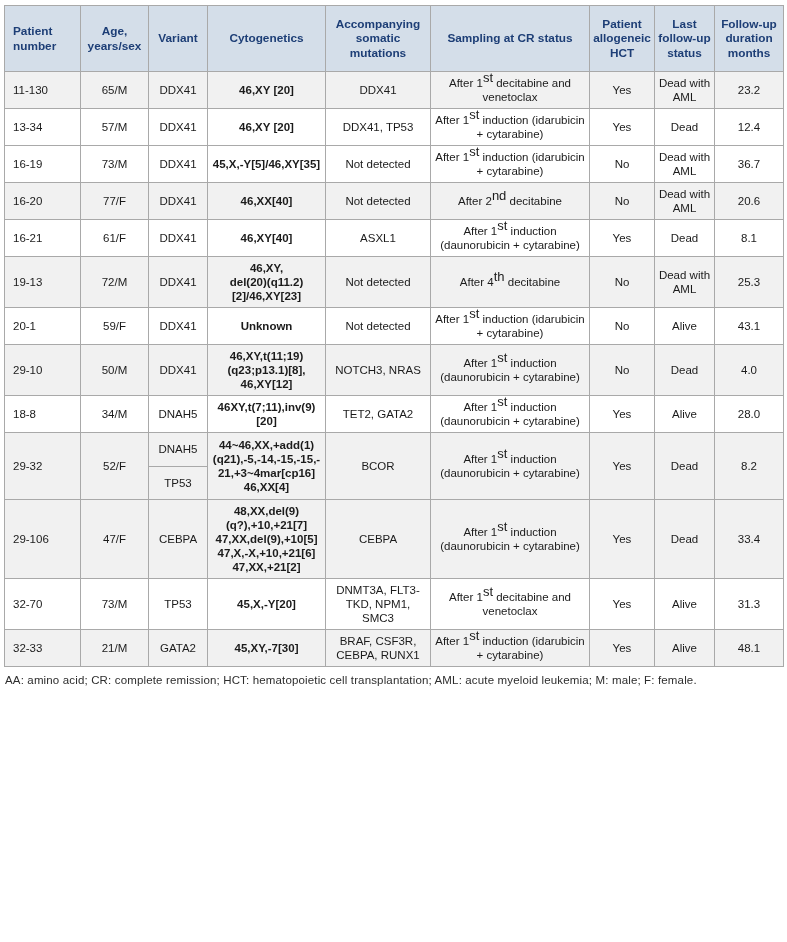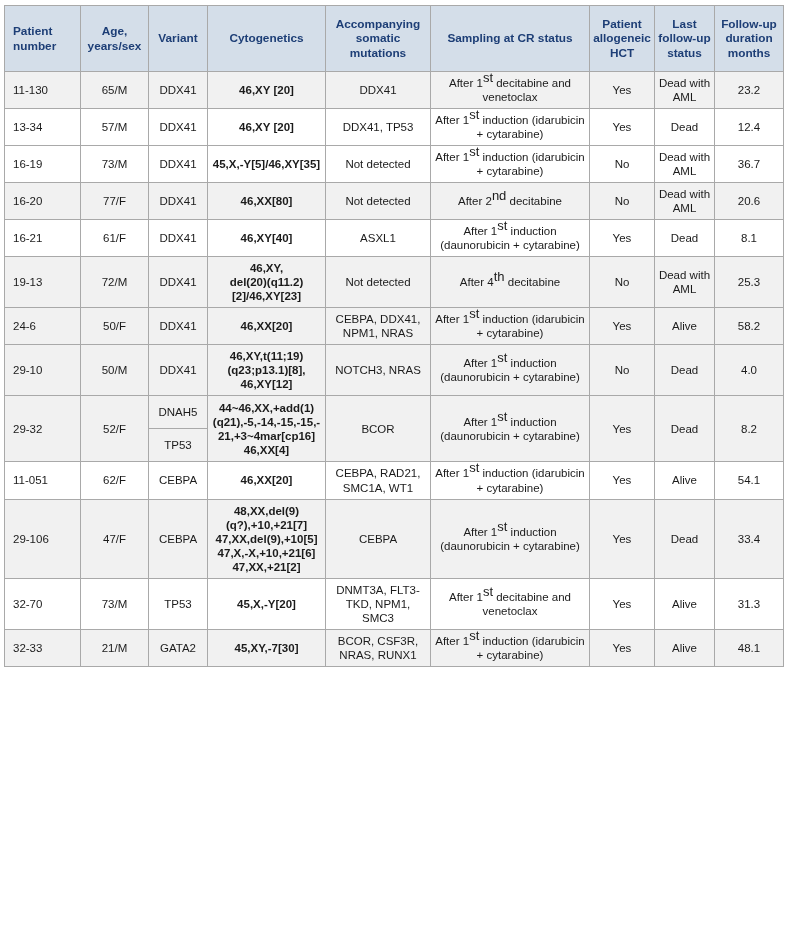--- a/index.html
+++ b/index.html
@@ -111,21 +111,21 @@
     <td class="mutations noitalic">Not detected</td>
     <td><span>After 1</span><sup>st</sup><span> induction (idarubicin + cytarabine)</span></td>
     <td>No</td>
     <td>Dead with AML</td>
     <td>36.7</td>
   </tr>
         <tr class="alt">
     <td class="col-patient">16-20</td>
     <td>77/F</td>
     <td class="variant">DDX41</td>
-    <td class="cyto">46,XX[80]</td>
+    <td class="cyto">46,XX[40]</td>
     <td class="mutations noitalic">Not detected</td>
     <td><span>After 2</span><sup>nd</sup><span> decitabine</span></td>
     <td>No</td>
     <td>Dead with AML</td>
     <td>20.6</td>
   </tr>
         <tr>
     <td class="col-patient">16-21</td>
     <td>61/F</td>
     <td class="variant">DDX41</td>
@@ -142,72 +142,73 @@
     <td class="variant">DDX41</td>
     <td class="cyto">46,XY,
 del(20)(q11.2)
 [2]/46,XY[23]</td>
     <td class="mutations noitalic">Not detected</td>
     <td><span>After 4</span><sup>th</sup><span> decitabine</span></td>
     <td>No</td>
     <td>Dead with AML</td>
     <td>25.3</td>
   </tr>
-        <tr class="alt">
-    <td class="col-patient">24-6</td>
-    <td>50/F</td>
-    <td class="variant">DDX41</td>
-    <td class="cyto">46,XX[20]</td>
-    <td class="mutations">CEBPA, DDX41, NPM1, NRAS</td>
-    <td><span>After 1</span><sup>st</sup><span> induction (idarubicin + cytarabine)</span></td>
-    <td>Yes</td>
-    <td>Alive</td>
-    <td>58.2</td>
+        <tr>
+    <td class="col-patient">20-1</td>
+    <td>59/F</td>
+    <td class="variant">DDX41</td>
+    <td class="cyto">Unknown</td>
+    <td class="mutations noitalic">Not detected</td>
+    <td><span>After 1</span><sup>st</sup><span> induction (idarubicin + cytarabine)</span></td>
+    <td>No</td>
+    <td>Alive</td>
+    <td>43.1</td>
   </tr>
         <tr class="alt">
     <td class="col-patient">29-10</td>
     <td>50/M</td>
     <td class="variant">DDX41</td>
     <td class="cyto">46,XY,t(11;19)
 (q23;p13.1)[8],
 46,XY[12]</td>
     <td class="mutations">NOTCH3, NRAS</td>
     <td><span>After 1</span><sup>st</sup><span> induction (daunorubicin + cytarabine)</span></td>
     <td>No</td>
     <td>Dead</td>
     <td>4.0</td>
+  </tr>
+        <tr>
+    <td class="col-patient">18-8</td>
+    <td>34/M</td>
+    <td class="variant">DNAH5</td>
+    <td class="cyto">46XY,t(7;11),inv(9)
+[20]</td>
+    <td class="mutations">TET2, GATA2</td>
+    <td><span>After 1</span><sup>st</sup><span> induction (daunorubicin + cytarabine)</span></td>
+    <td>Yes</td>
+    <td>Alive</td>
+    <td>28.0</td>
   </tr>
         <tr class="alt">
     <td class="col-patient">29-32</td>
     <td>52/F</td>
     <td class="variant split">
             <div class="vpart">DNAH5</div>
             <div class="vpart">TP53</div>
           </td>
     <td class="cyto">44~46,XX,+add(1)
 (q21),-5,-14,-15,-15,-
 21,+3~4mar[cp16]
 46,XX[4]</td>
     <td class="mutations">BCOR</td>
     <td><span>After 1</span><sup>st</sup><span> induction (daunorubicin + cytarabine)</span></td>
     <td>Yes</td>
     <td>Dead</td>
     <td>8.2</td>
   </tr>
-        <tr>
-    <td class="col-patient">11-051</td>
-    <td>62/F</td>
-    <td class="variant">CEBPA</td>
-    <td class="cyto">46,XX[20]</td>
-    <td class="mutations">CEBPA, RAD21, SMC1A, WT1</td>
-    <td><span>After 1</span><sup>st</sup><span> induction (idarubicin + cytarabine)</span></td>
-    <td>Yes</td>
-    <td>Alive</td>
-    <td>54.1</td>
-  </tr>
         <tr class="alt">
     <td class="col-patient">29-106</td>
     <td>47/F</td>
     <td class="variant">CEBPA</td>
     <td class="cyto">48,XX,del(9)
 (q?),+10,+21[7]
 47,XX,del(9),+10[5]
 47,X,-X,+10,+21[6]
 47,XX,+21[2]</td>
     <td class="mutations">CEBPA</td>
@@ -225,21 +226,22 @@
     <td><span>After 1</span><sup>st</sup><span> decitabine and venetoclax</span></td>
     <td>Yes</td>
     <td>Alive</td>
     <td>31.3</td>
   </tr>
         <tr class="alt">
     <td class="col-patient">32-33</td>
     <td>21/M</td>
     <td class="variant">GATA2</td>
     <td class="cyto">45,XY,-7[30]</td>
-    <td class="mutations">BCOR, CSF3R, NRAS, RUNX1</td>
+    <td class="mutations">BRAF, CSF3R, CEBPA, RUNX1</td>
     <td><span>After 1</span><sup>st</sup><span> induction (idarubicin + cytarabine)</span></td>
     <td>Yes</td>
     <td>Alive</td>
     <td>48.1</td>
   </tr>
       </tbody>
   </table>
+  <div class="footnote">AA: amino acid; CR: complete remission; HCT: hematopoietic cell transplantation; AML: acute myeloid leukemia; M: male; F: female.</div>
 </div>
 
 </body></html>

